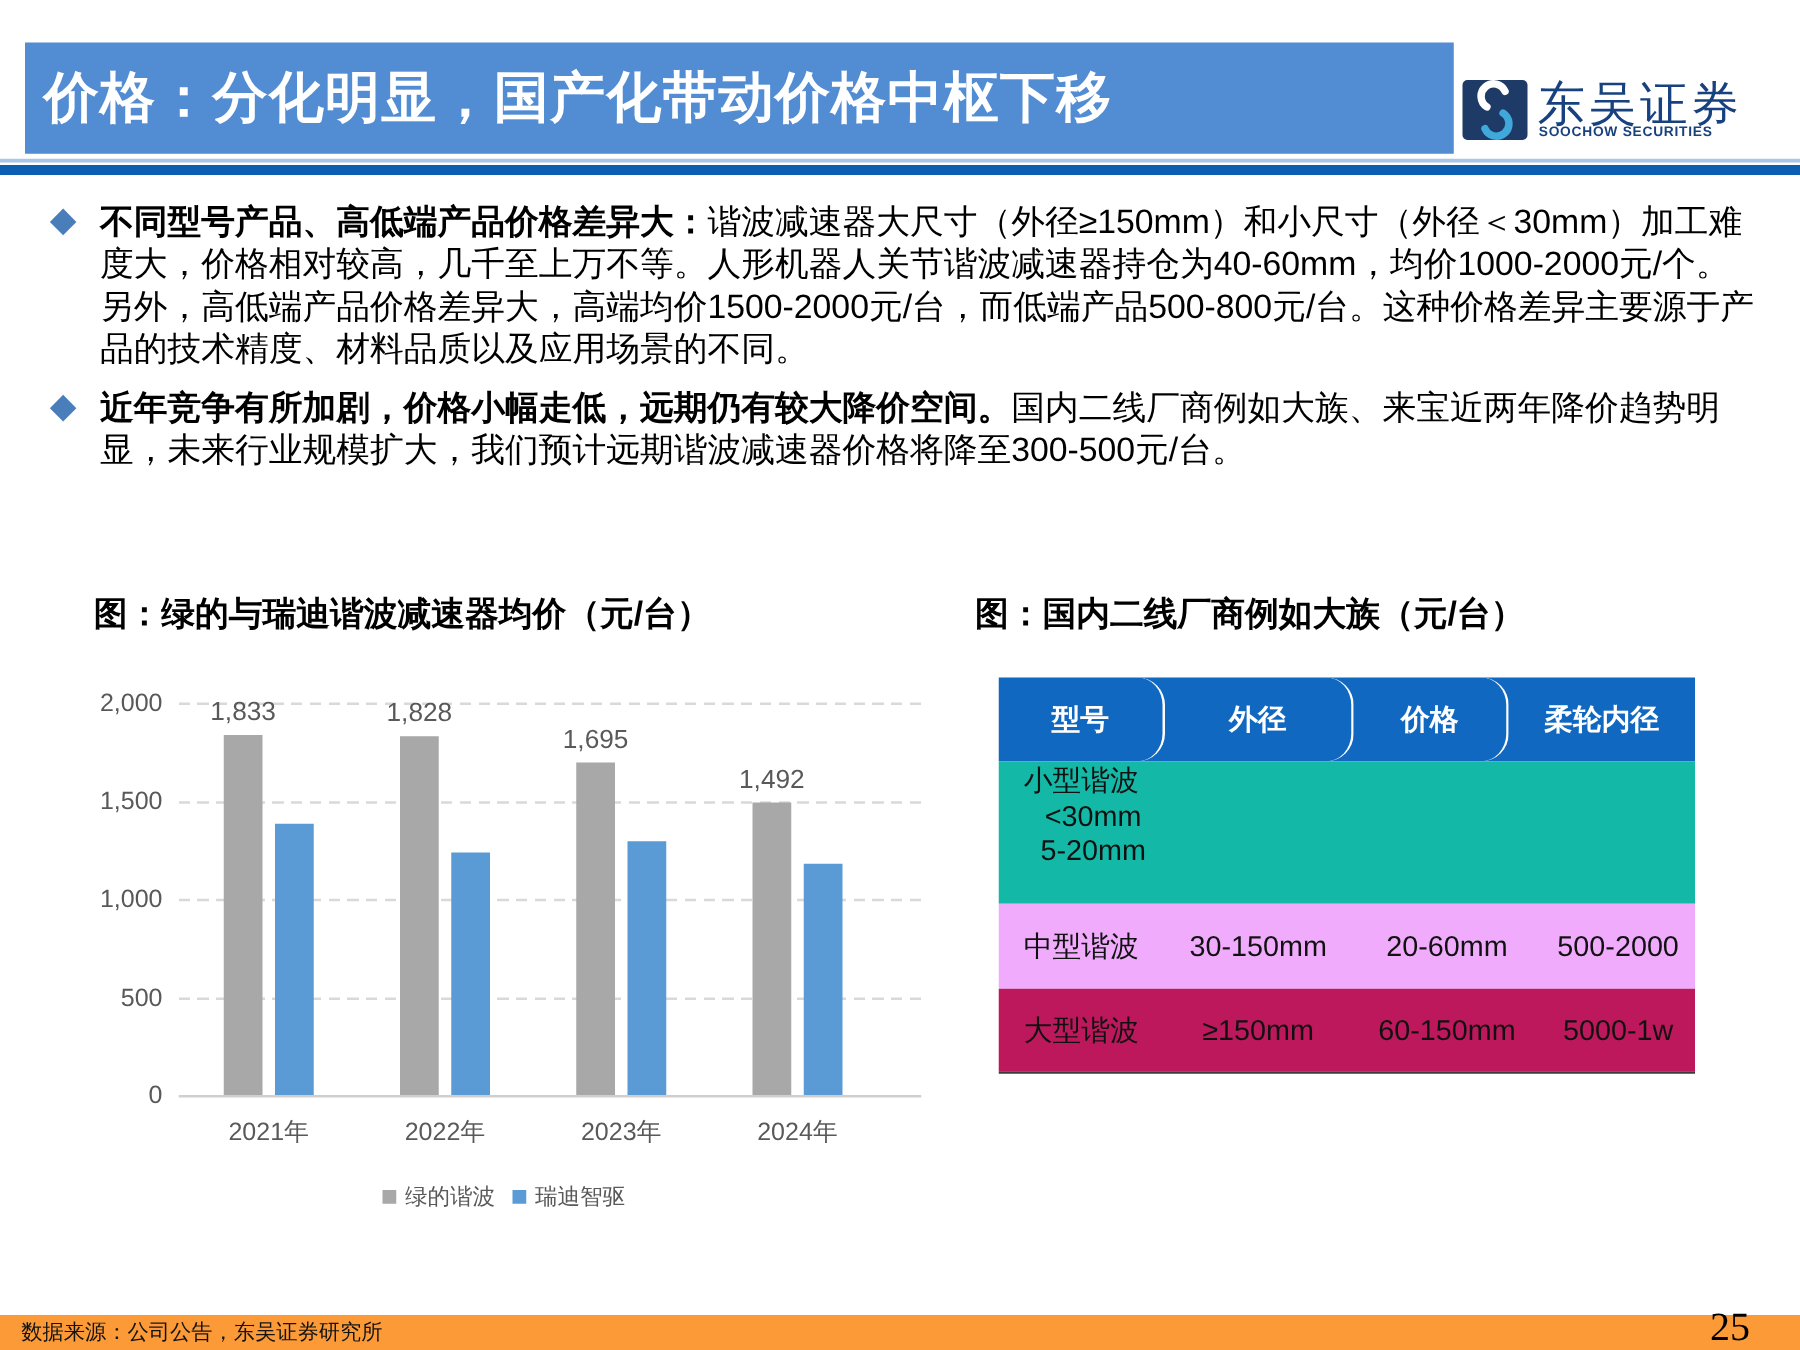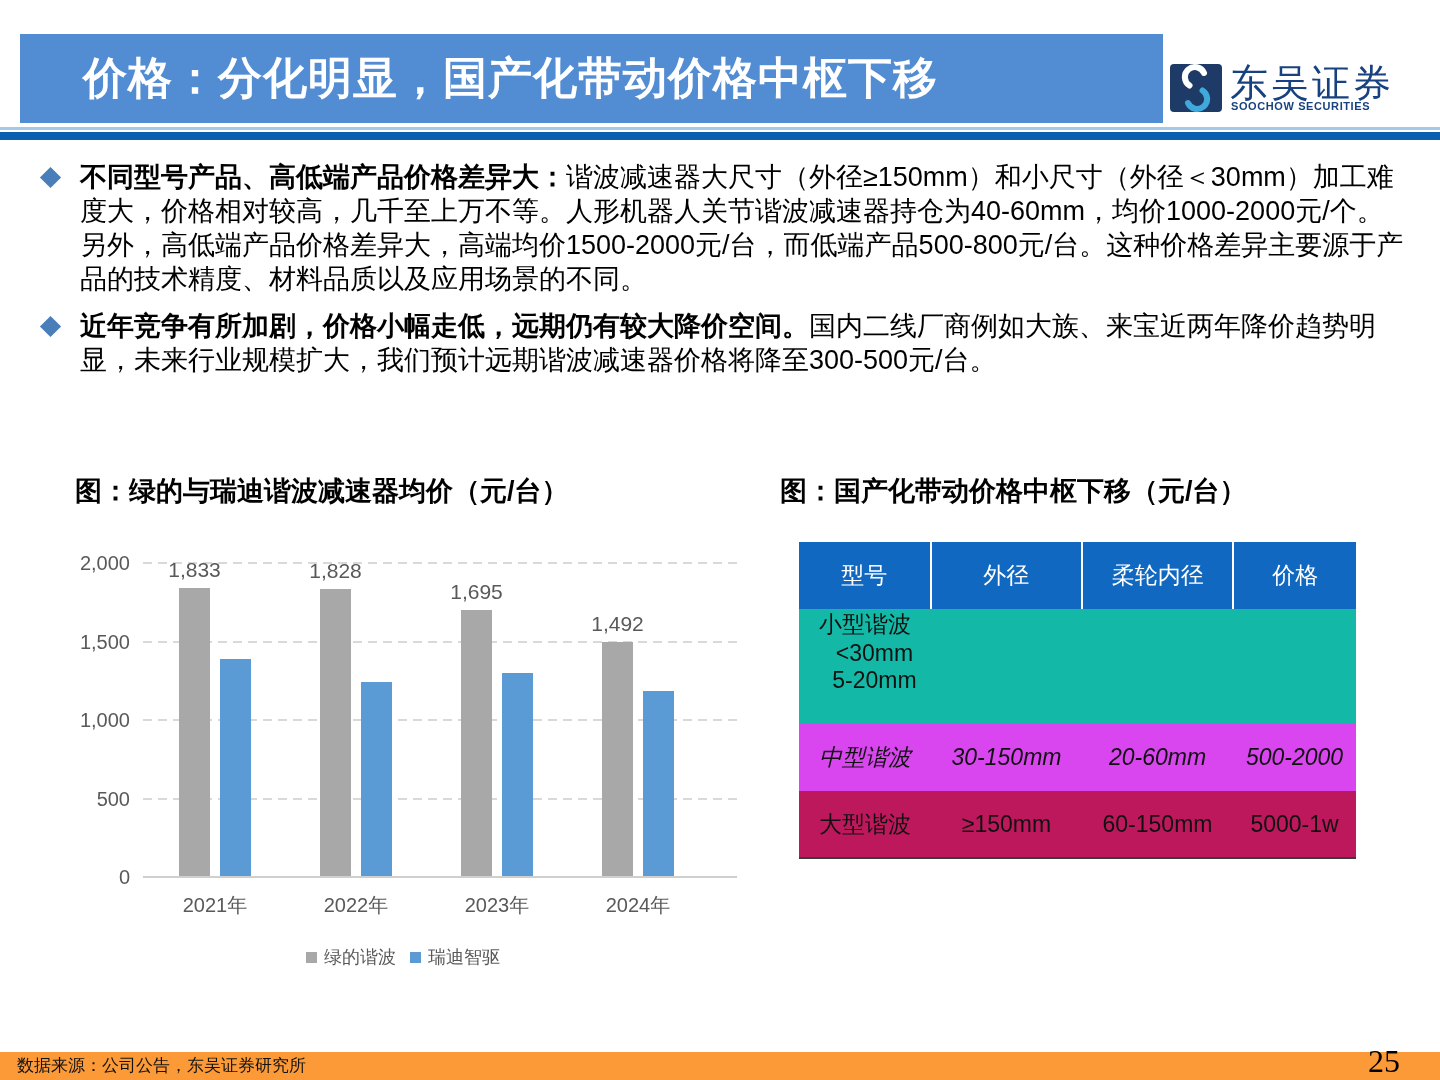--- a/index.html
+++ b/index.html
@@ -6,22 +6,22 @@
   .slide {
     position:relative; width:1440px; height:1080px; background:#ffffff; overflow:hidden;
     font-family:"Liberation Sans","DejaVu Sans",sans-serif; color:#000;
   }
   
   .banner {
     position:absolute; left:20px; top:34px; width:1143px; height:89px;
     background:#528CD2; display:flex; align-items:center;
   }
   .banner-title {
-    padding-left:27px; font-size:44px; font-weight:bold; color:#ffffff;
-    letter-spacing:1px; white-space:nowrap;margin-left:36px;
+    padding-left:15px; font-size:44px; font-weight:bold; color:#ffffff;
+    letter-spacing:1px; white-space:nowrap;
   }
   .logo-box {
     position:absolute; left:1170px; top:64px; width:52px; height:48px;
     background:#1E3A66; border-radius:4px;
   }
   .brand-cn { position:absolute; left:1230px; top:58px; font-size:38px; color:#17427F; letter-spacing:3px; white-space:nowrap; }
   .brand-en { position:absolute; left:1231px; top:100px; font-size:11px; font-weight:bold; letter-spacing:0.6px; color:#17427F; white-space:nowrap; }
   .rule-light { position:absolute; left:0; top:127px; width:1440px; height:3px; background:#A7C6E8; }
   .rule-dark  { position:absolute; left:0; top:132px; width:1440px; height:8px; background:#0B5EB0; }
   
@@ -45,25 +45,25 @@
   .cat-label { position:absolute; top:330px; width:140px; text-align:center; font-size:20px; color:#595959; }
   .legend { position:absolute; left:106px; top:945px; width:594px;
     display:flex; justify-content:center; align-items:center; gap:14px; }
   .legend-item { display:flex; align-items:center; gap:7px; font-size:18px; color:#595959; white-space:nowrap; }
   .legend-swatch { width:11px; height:11px; }
   
   .tbl { position:absolute; left:799px; top:542px; width:557px; border-bottom:2px solid #3b3b3b; }
   .tbl-row { display:flex; }
   .tbl-row.head { height:67px; background:#1068C0; }
   .tbl-row.r1 { height:114px; background:#14b8a6;flex-direction:column; }
-  .tbl-row.r2 { height:68px;  background:#d946ef;font-style:italic; }
+  .tbl-row.r2 { height:68px;  background:#f0abfc; }
   .tbl-row.r3 { height:66px;  background:#be185d; }
   .cell { display:flex; align-items:center; justify-content:center; font-size:23px; color:#111; }
   .c0 { width:132px; } .c1 { width:151px; } .c2 { width:151px; } .c3 { width:123px; }
-  .head .cell { color:#ffffff; font-weight:normal; border-right:2px solid #ffffff; }
+  .head .cell { color:#ffffff; font-weight:bold; border-right:2px solid #ffffff;border-radius:22px; }
   .head .cell:last-child { border-right:none; }
   
   .footer { position:absolute; left:0; top:1052px; width:1440px; height:28px; background:#FC9A38; }
   .source { position:absolute; left:17px; top:1052px; height:28px; line-height:28px; font-size:17px; color:#131313; white-space:nowrap; }
   .page-num { position:absolute; left:1368px; top:1044px; font-family:"Liberation Serif","DejaVu Serif",serif; font-size:32px; line-height:34px; color:#000; }
 </style>
 </head>
 <body>
 
 <div class="slide">
@@ -132,27 +132,27 @@
       <div class="legend-item">
         <div class="legend-swatch" style="background: rgb(168, 168, 168);"></div>
         <span>绿的谐波</span>
       </div>
       <div class="legend-item">
         <div class="legend-swatch" style="background: rgb(91, 155, 213);"></div>
         <span>瑞迪智驱</span>
       </div>
     </div>
 
-  <div class="chart-title right">图：国产化带动价格中枢下移（元/台）</div>
+  <div class="chart-title right">图：国内二线厂商例如大族（元/台）</div>
   <div class="tbl">
     <div class="tbl-row head">
       <div class="cell c0">型号</div>
       <div class="cell c1">外径</div>
+      <div class="cell c3">价格</div>
       <div class="cell c2">柔轮内径</div>
-      <div class="cell c3">价格</div>
     </div>
     <div class="tbl-row r1">
       <div class="cell c0">小型谐波</div>
       <div class="cell c1">&lt;30mm</div>
       <div class="cell c2">5-20mm</div>
     </div>
     <div class="tbl-row r2">
       <div class="cell c0">中型谐波</div>
       <div class="cell c1">30-150mm</div>
       <div class="cell c2">20-60mm</div>

